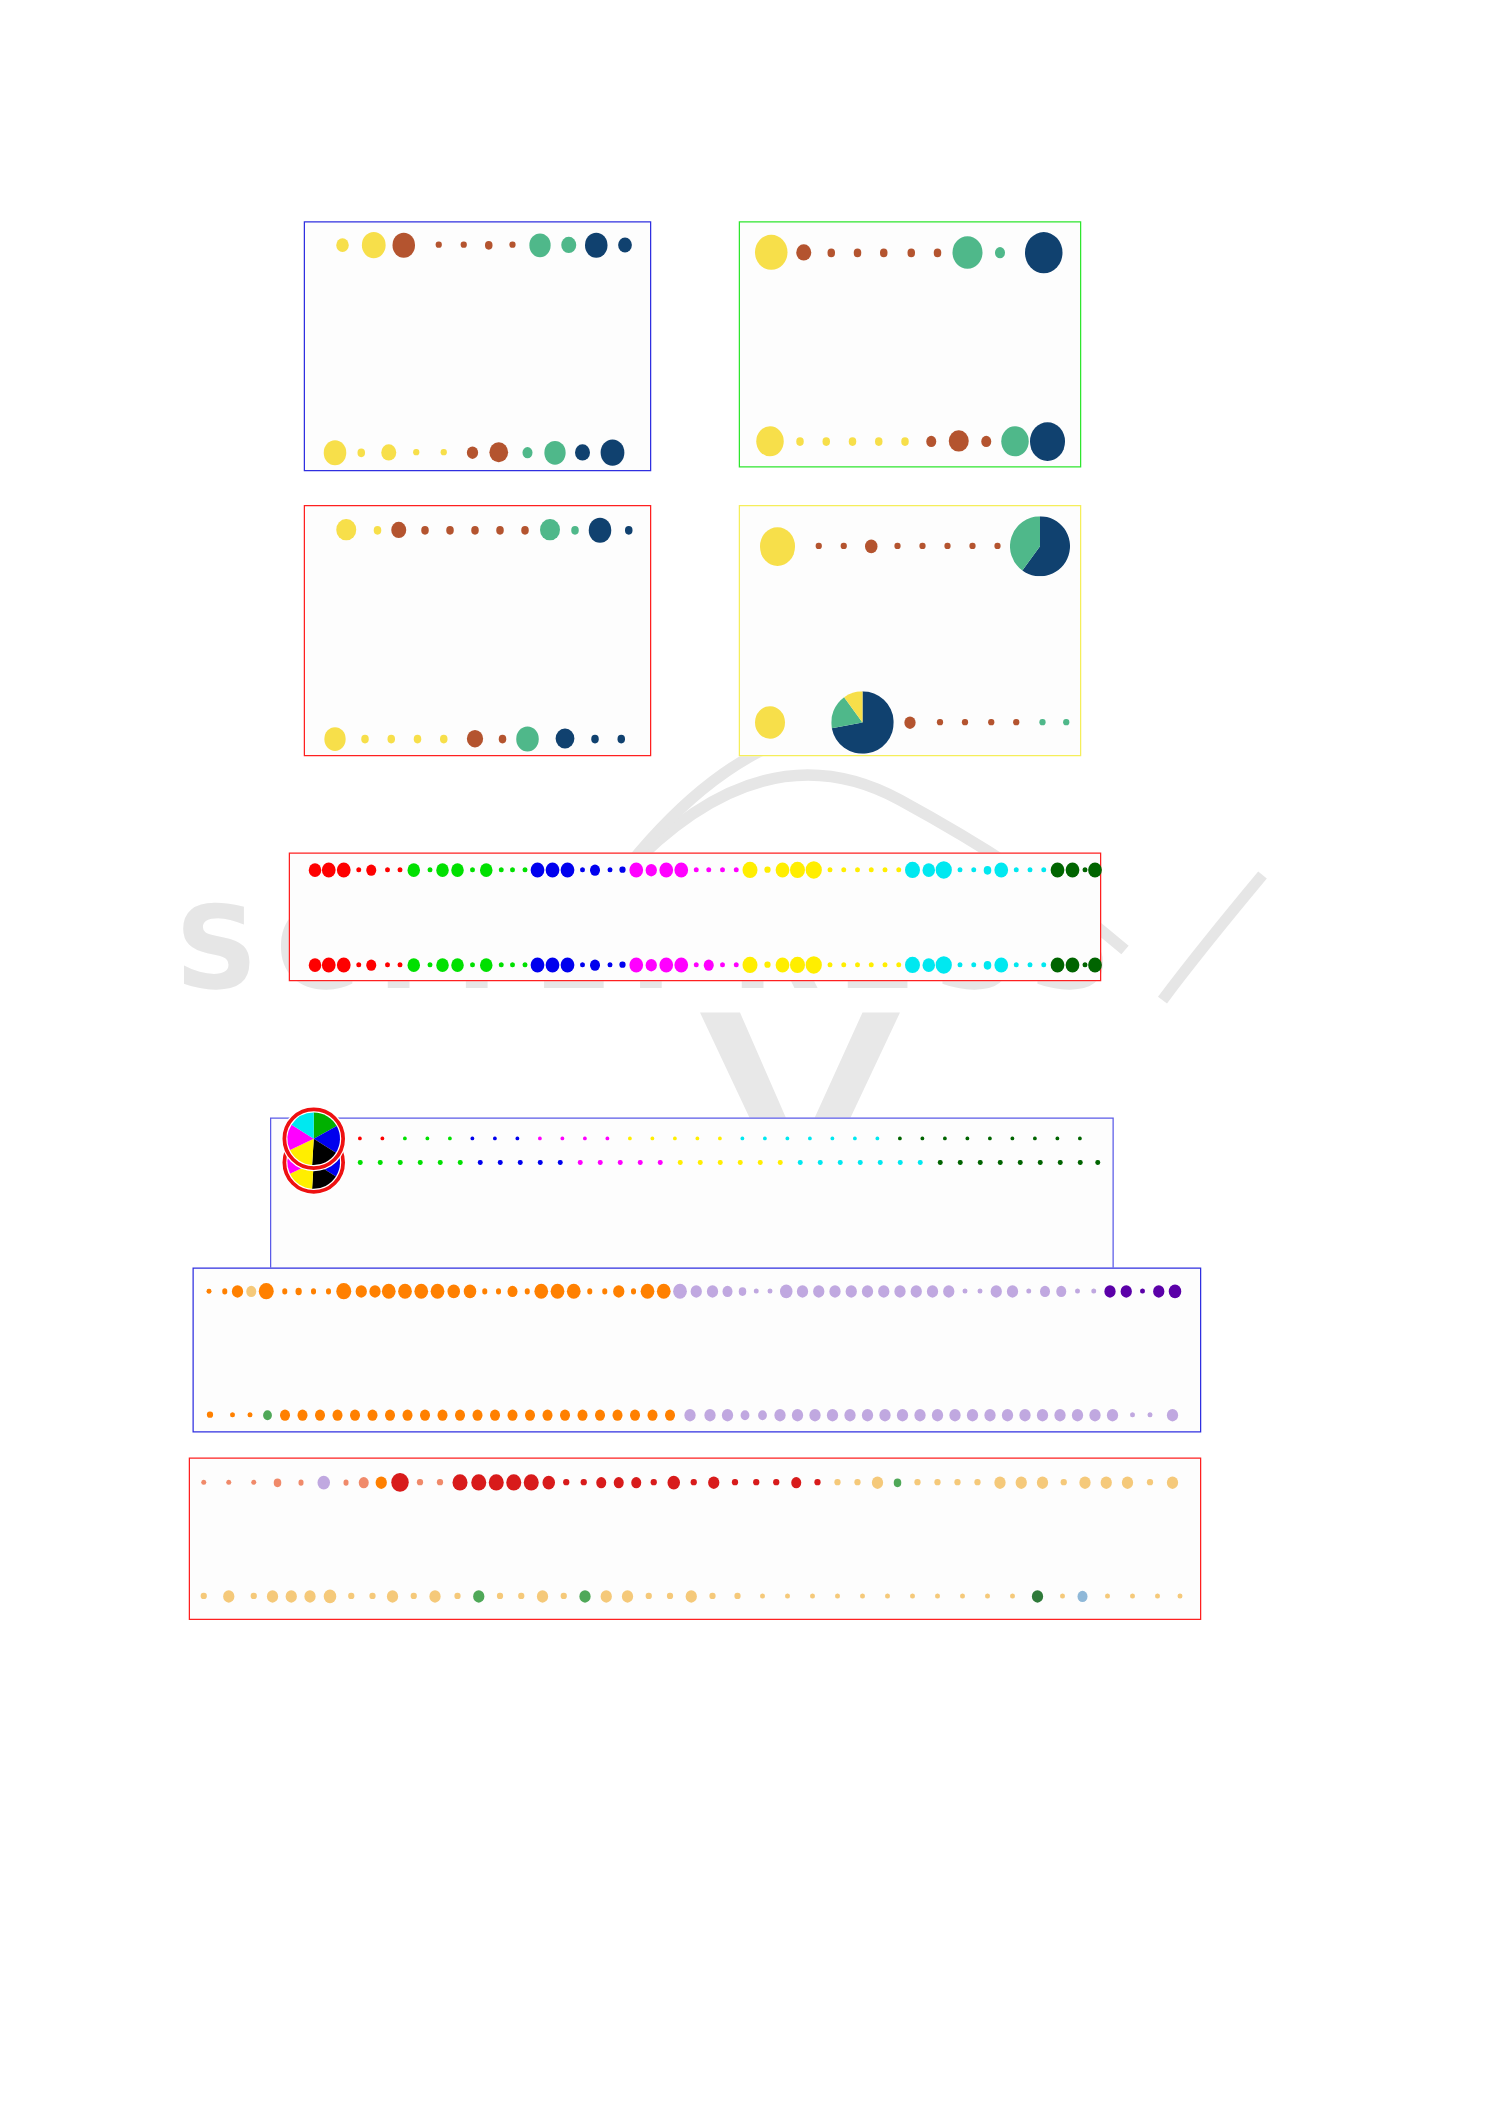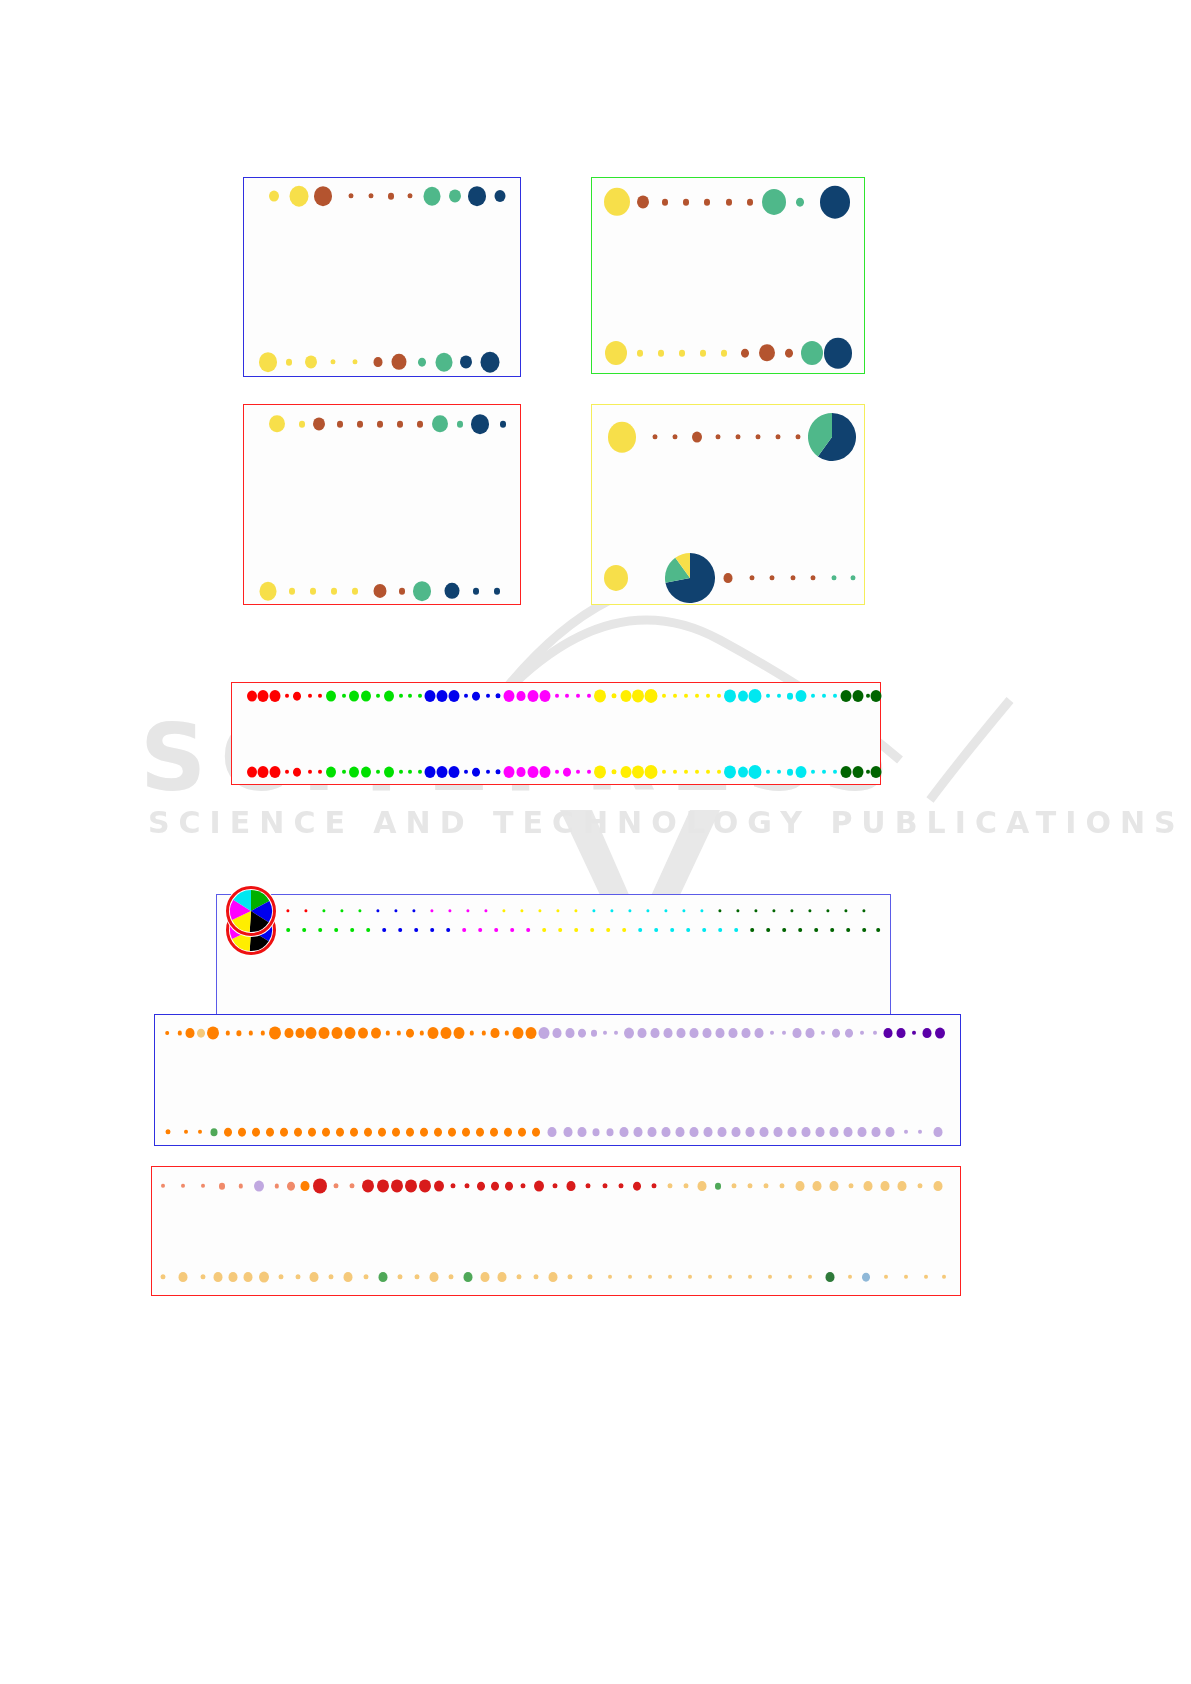--- a/index.html
+++ b/index.html
@@ -42,21 +42,20 @@
       <g fill="none" stroke="#e6e6e6" stroke-width="9">
         <path d="M498 700 Q610 580 720 640 Q830 700 900 760"></path>
         <path d="M455 760 Q530 640 610 600"></path>
         <path d="M1010 700 Q960 760 930 800"></path>
       </g>
       <g fill="#e8e8e8">
         <path d="M560 810 L640 980 L720 810 L690 810 L640 920 L592 810 Z"></path>
       </g>
     </svg>
     <div class="wm-text wm-main">SCITEPRESS</div>
-    <div class="wm-text wm-sub">SCIENCE AND TECHNOLOGY PUBLICATIONS</div>
   </div>
 
   <div id="panels-layer">
       <div class="panel" style="left: 243px; top: 177px; width: 278px; height: 200px; border: 1.4px solid rgb(47, 47, 224);"></div>
       <div class="marker" style="left: 274px; top: 196px; width: 10px; height: 10.9px; background: rgb(247, 223, 74);"></div>
       <div class="marker" style="left: 299px; top: 196px; width: 19px; height: 20.71px; background: rgb(247, 223, 74);"></div>
       <div class="marker" style="left: 323px; top: 196px; width: 18px; height: 19.62px; background: rgb(180, 84, 47);"></div>
       <div class="marker" style="left: 351px; top: 196px; width: 5px; height: 5.45px; background: rgb(180, 84, 47);"></div>
       <div class="marker" style="left: 371px; top: 196px; width: 5px; height: 5.45px; background: rgb(180, 84, 47);"></div>
       <div class="marker" style="left: 391px; top: 196px; width: 6px; height: 6.54px; background: rgb(180, 84, 47);"></div>

